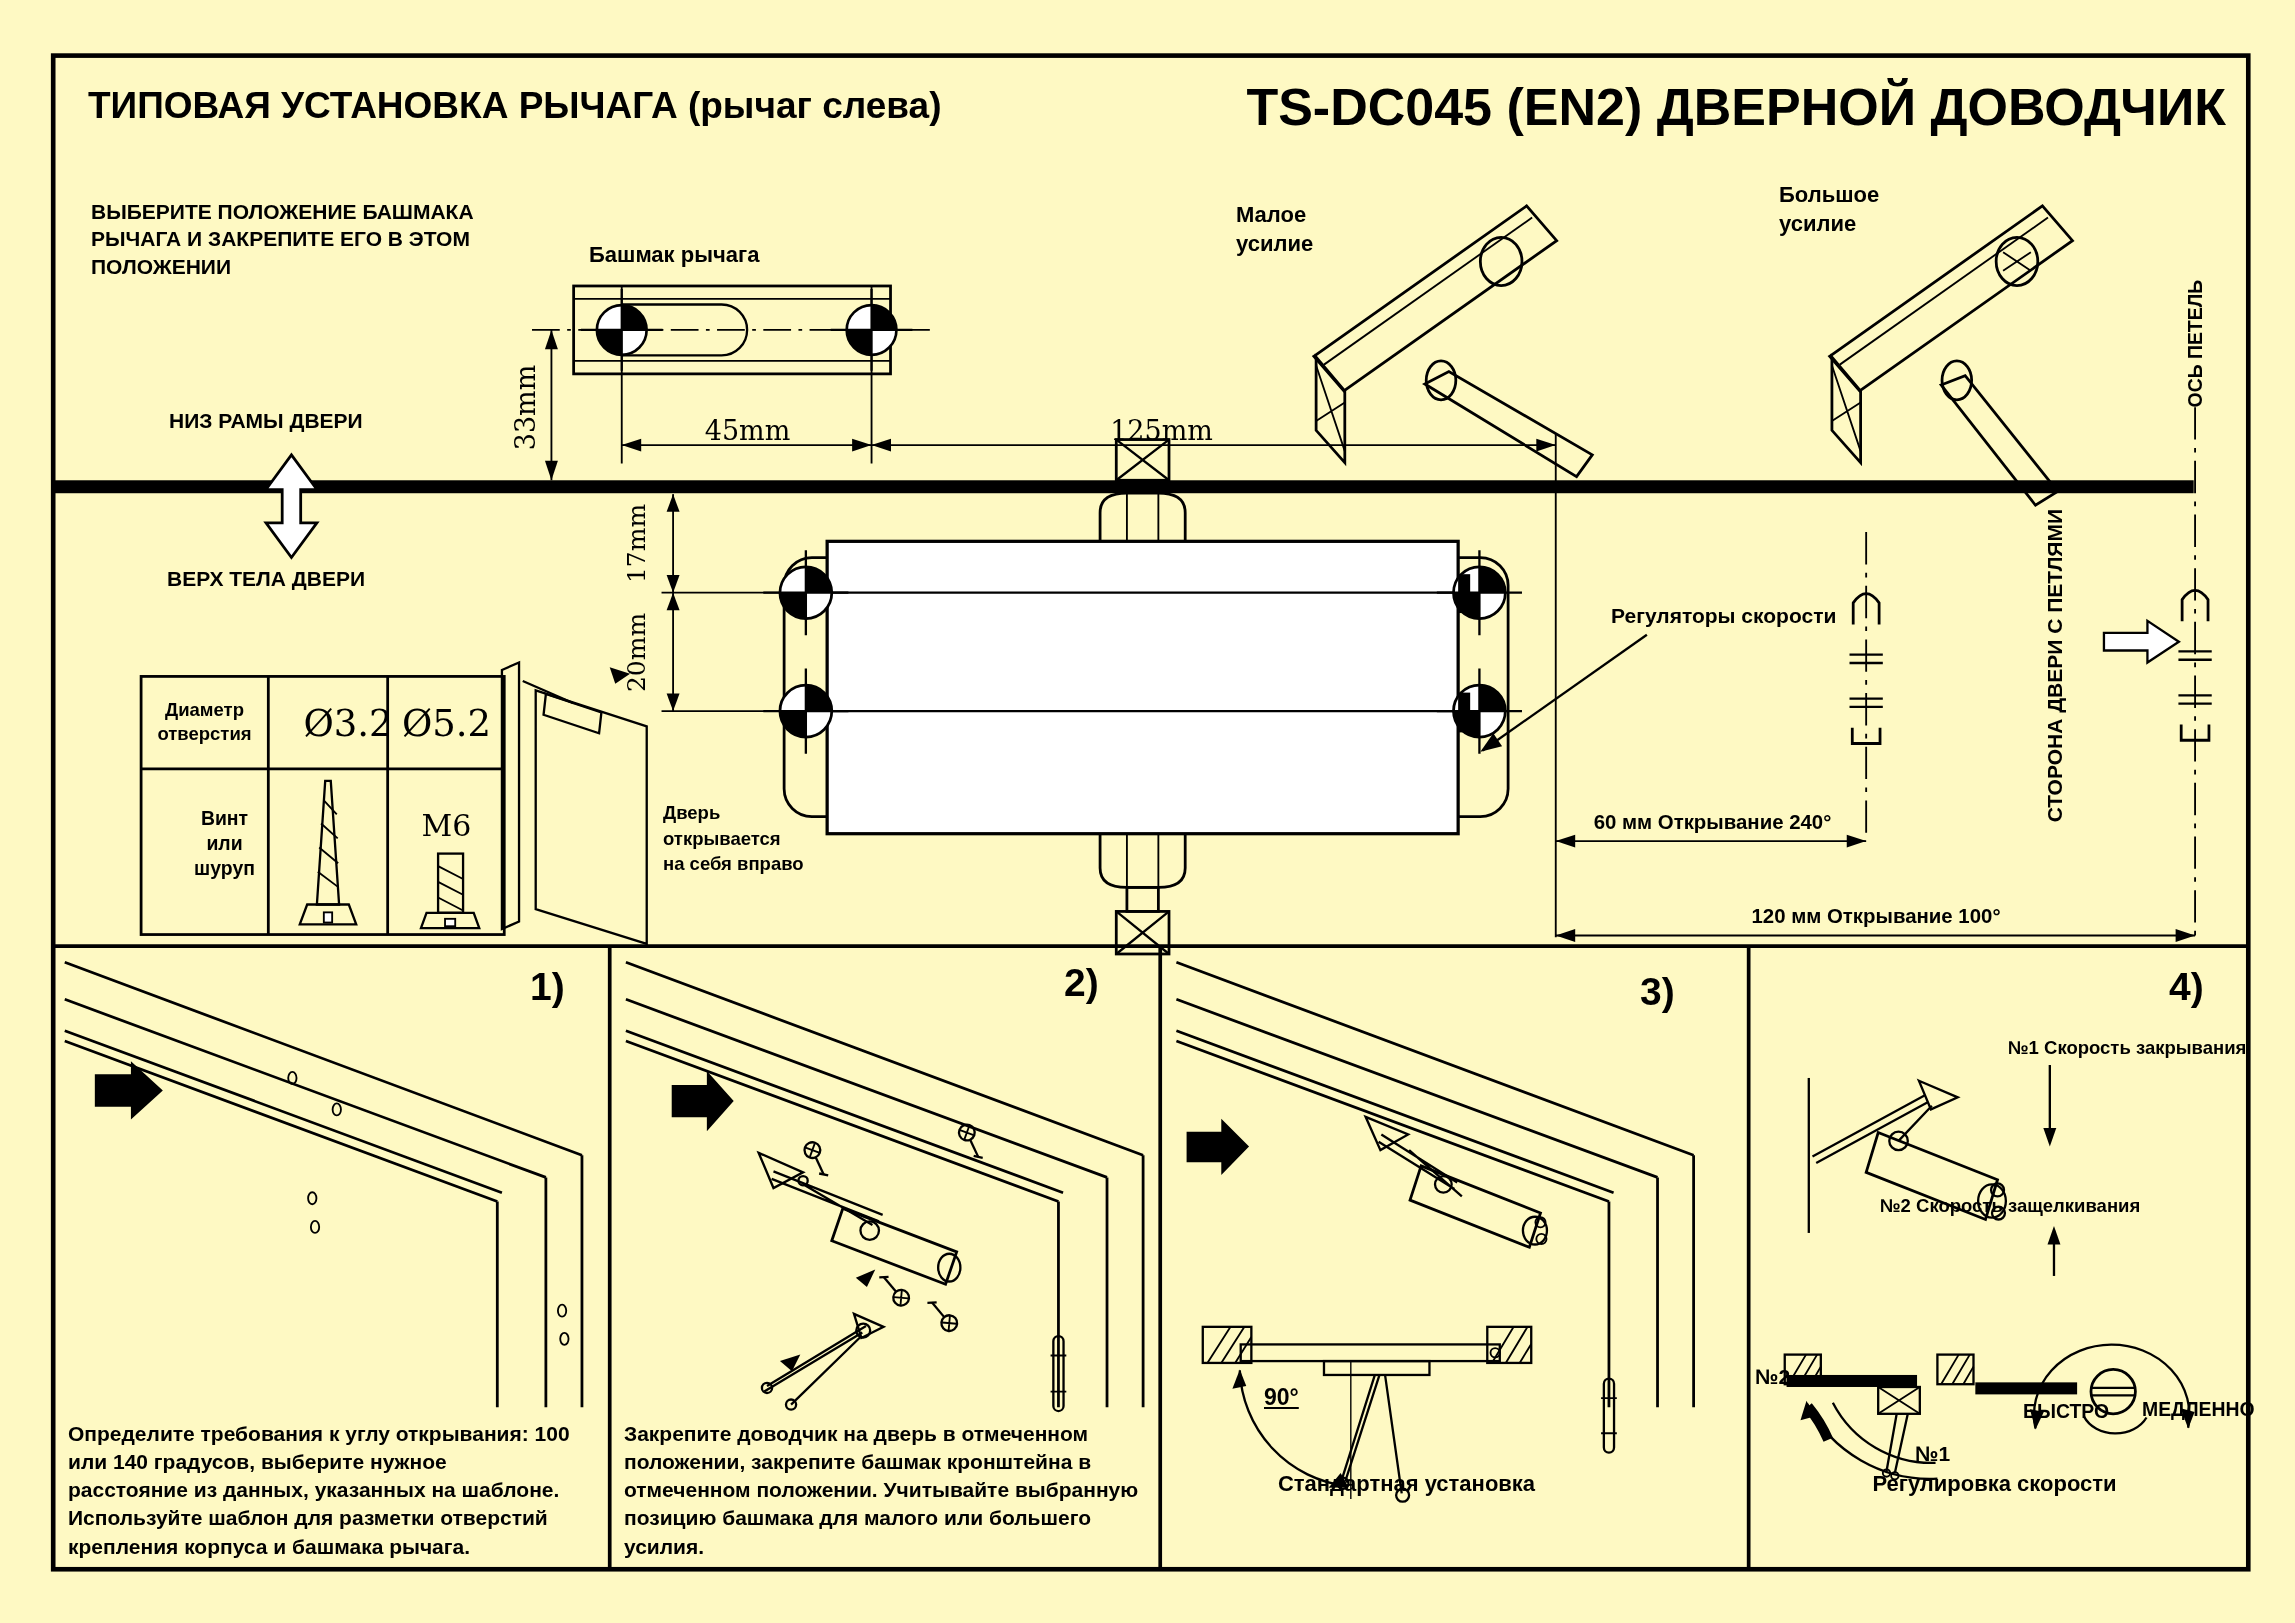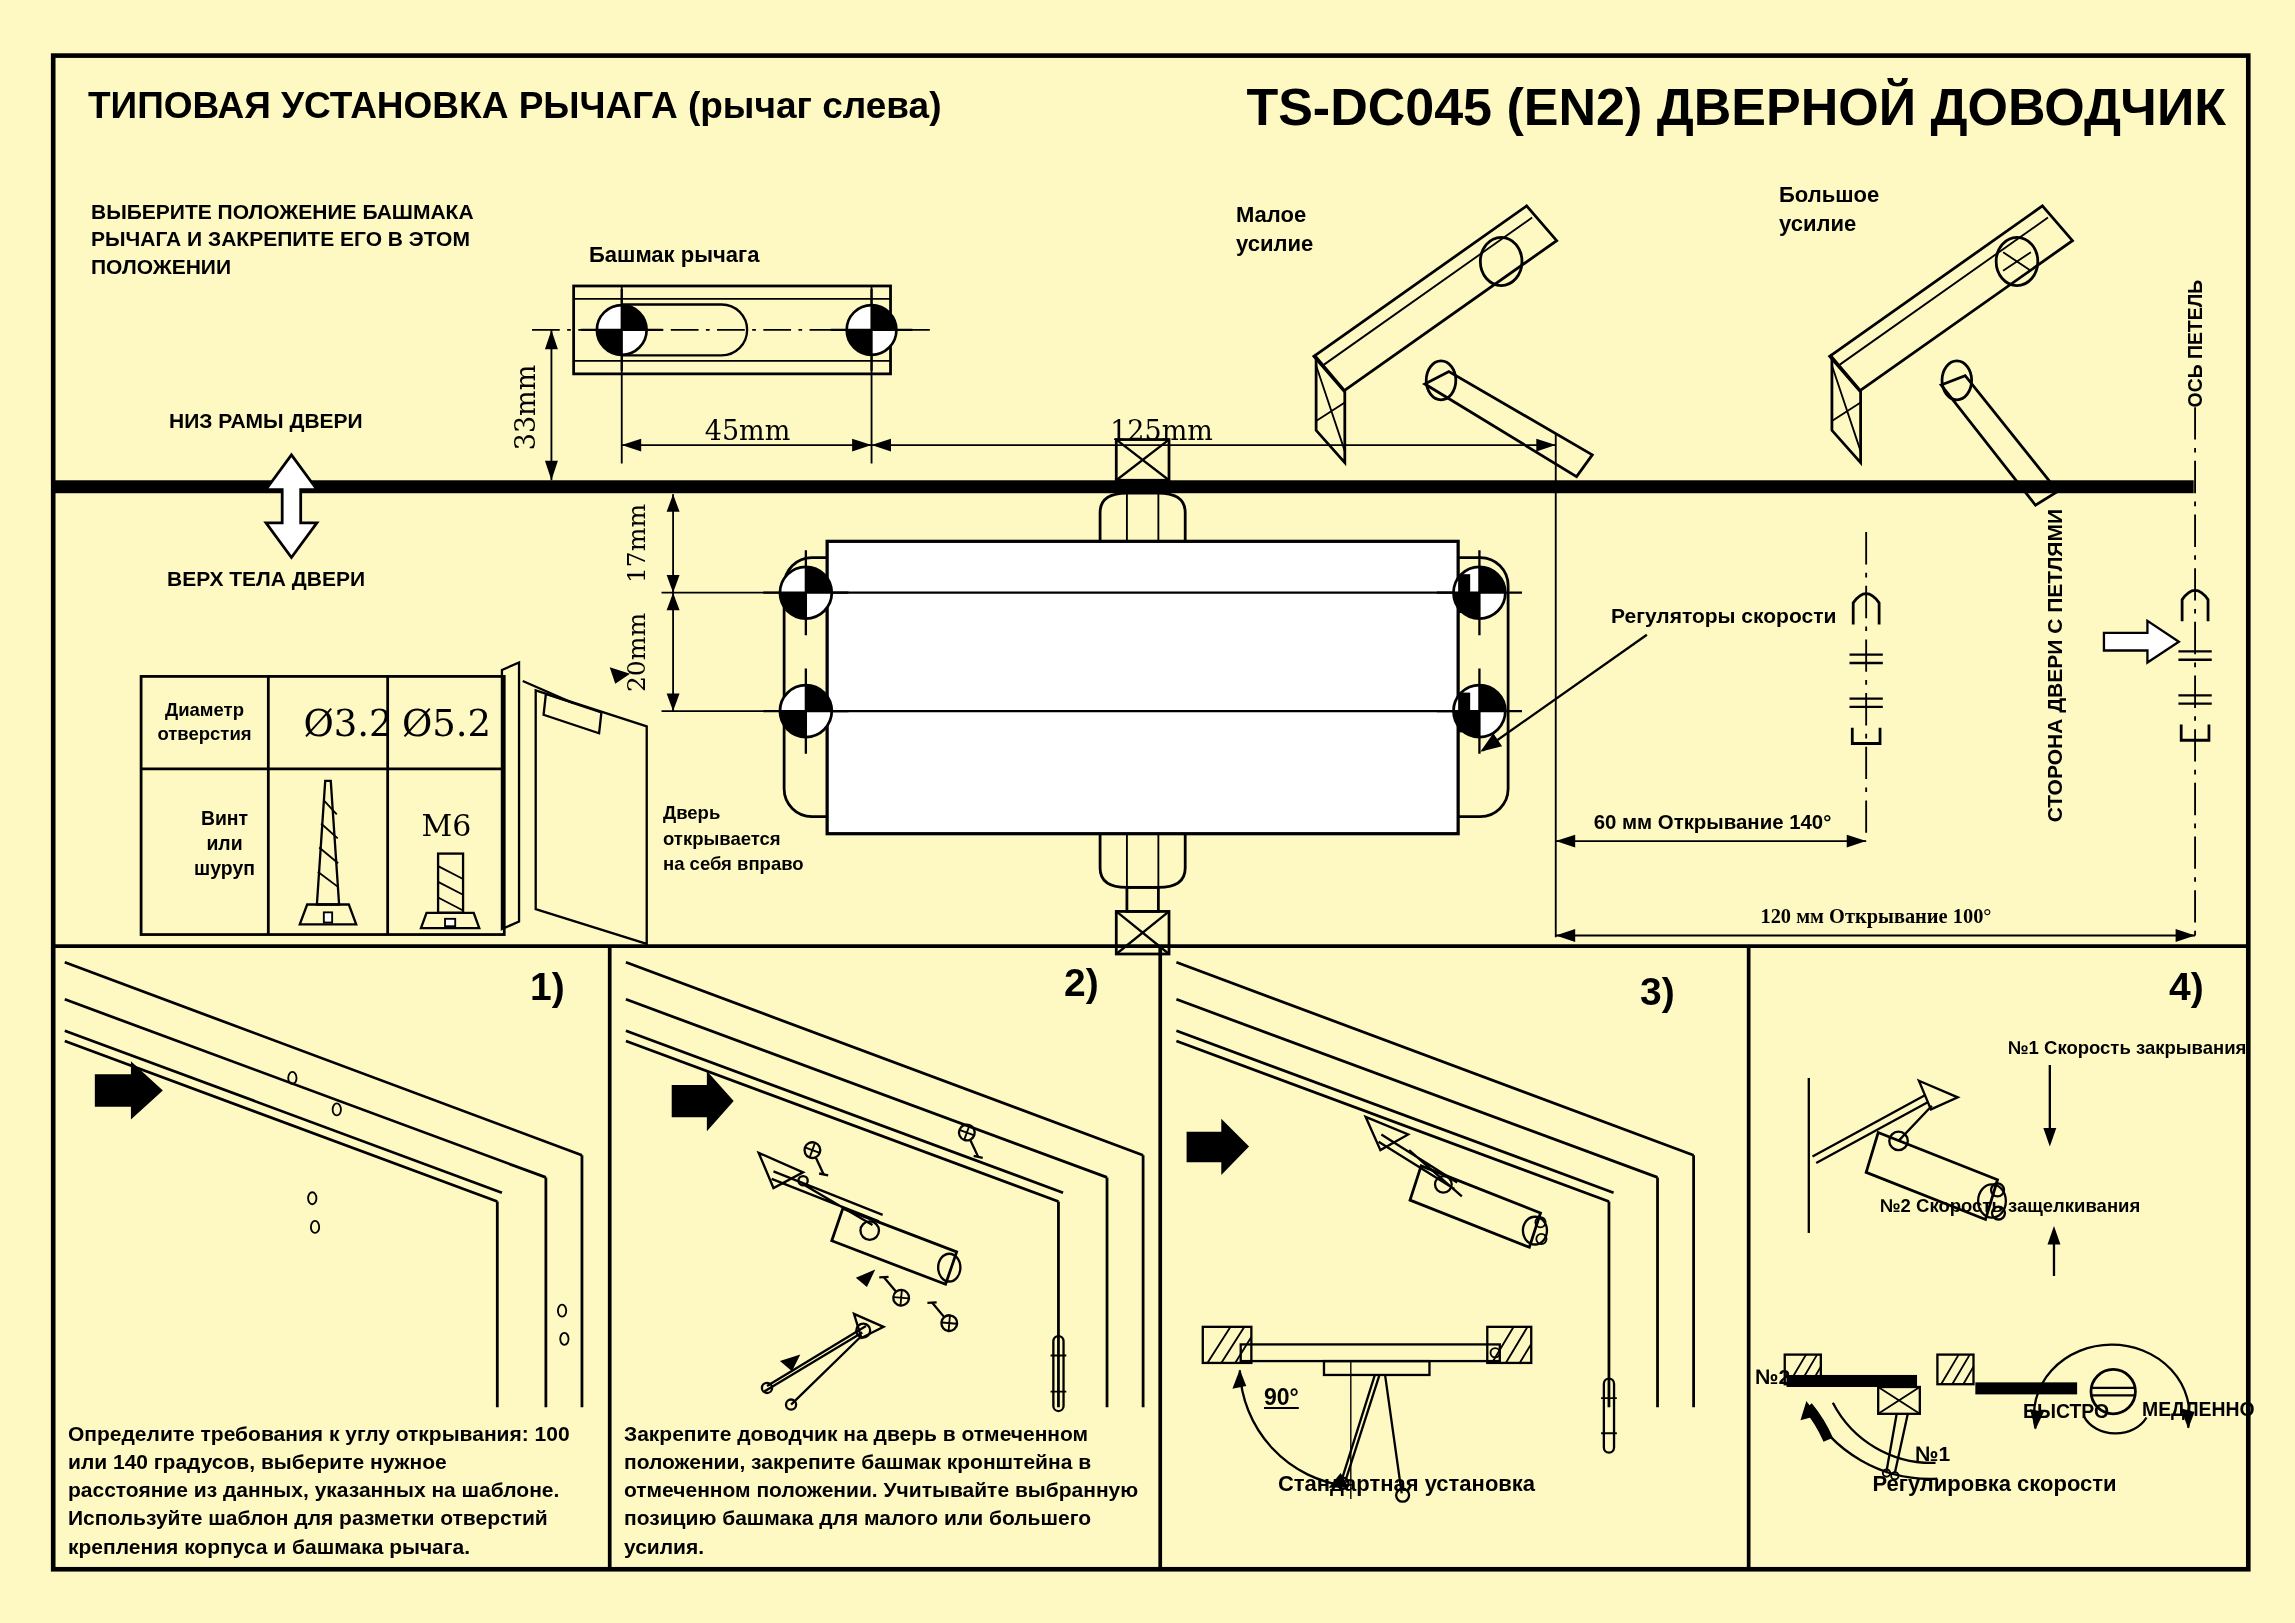--- a/index.html
+++ b/index.html
@@ -334,23 +334,23 @@
   <span class="serif" style="font-size:25px;">17mm</span>
 </div>
 
 <div class="vbox" style="left:618px;top:613px;width:37px;height:79px;">
   <span class="serif" style="font-size:25px;">20mm</span>
 </div>
 
 
 <div class="t" style="left:1611px;top:602px;font-size:21px;white-space:nowrap;">Регуляторы скорости</div>
 
-<div class="t ctr" style="left:1562px;top:809px;width:301px;font-size:20.4px;white-space:nowrap;">60 мм   Открывание 140°</div>
-
-<div class="t ctr" style="left:1684px;top:903px;width:384px;font-size:20.4px;white-space:nowrap;font-family:Liberation Serif, serif;">120 мм   Открывание 100°</div>
+<div class="t ctr" style="left:1562px;top:809px;width:301px;font-size:20.4px;white-space:nowrap;">60 мм   Открывание 240°</div>
+
+<div class="t ctr" style="left:1684px;top:903px;width:384px;font-size:20.4px;white-space:nowrap;">120 мм   Открывание 100°</div>
 
 <div class="vbox" style="left:2034px;top:495px;width:42px;height:342px;">
   <span class="t" style="position:static;font-size:21px;">СТОРОНА ДВЕРИ С ПЕТЛЯМИ</span>
 </div>
 
 <div class="t" style="left:663px;top:800px;font-size:18.5px;line-height:1.38;">Дверь
 открывается
 на себя вправо</div>
 
 <div class="t ctr" style="left:143px;top:698px;width:123px;font-size:18.5px;">Диаметр

